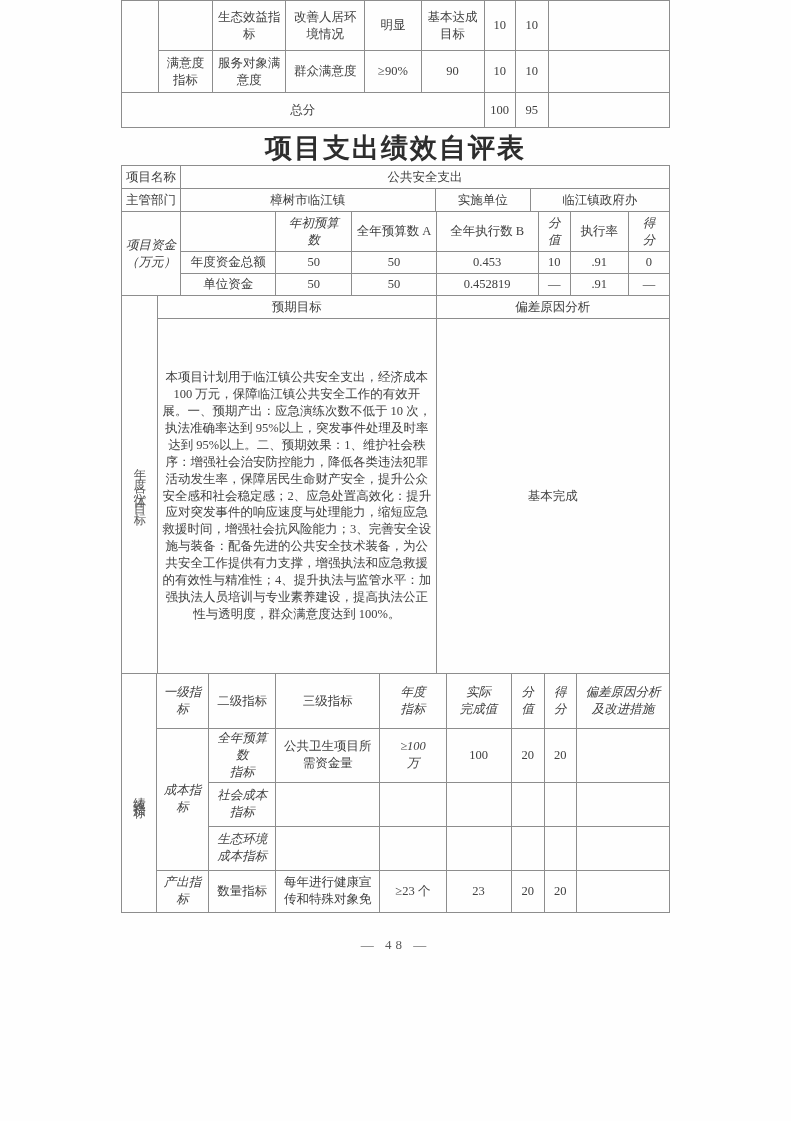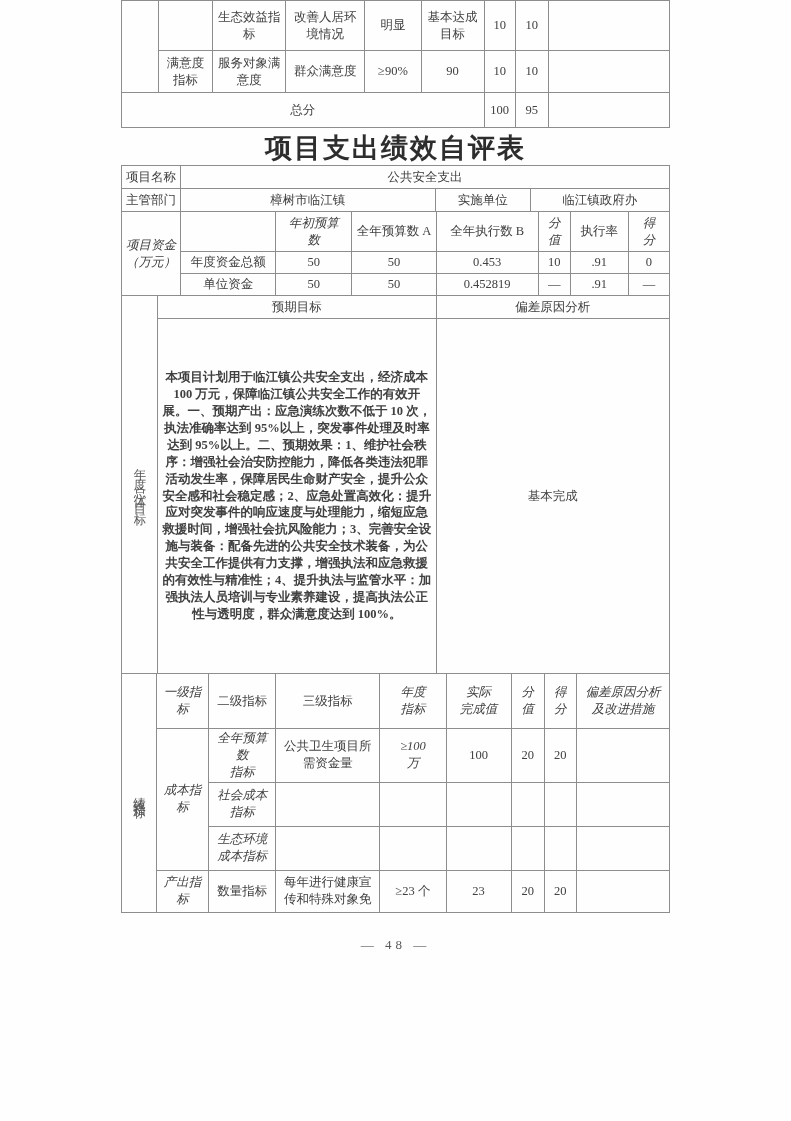--- a/index.html
+++ b/index.html
@@ -20,21 +20,21 @@
   .stack .tbl{margin-top:-1px;}
   .l{text-align:left;}
   .pre{white-space:pre-line;font-style:italic;}
   .vtext{
     writing-mode:vertical-rl;text-orientation:upright;
     margin:0 auto;letter-spacing:9px;color:#555;
   }
   .vtext.tight{letter-spacing:3px;}
   .para{
     font-size:14.3px;line-height:25.4px;text-align:justify;text-align-last:center;
-    padding:4px 8px;color:#3c3c3c;font-weight:bold;
+    padding:4px 8px;color:#3c3c3c;
   }
   h1.doc-title{
     margin:2px 0 0;text-align:center;font-size:27px;font-weight:bold;
     letter-spacing:2px;color:#2d2d2d;
   }
   .doc-subtitle{
     text-align:center;font-size:11.5px;color:#4a4a4a;margin:5px 0 8px;
   }
   .page-footer{
     text-align:center;font-size:13px;color:#5a5a5a;margin-top:24px;letter-spacing:4px;

